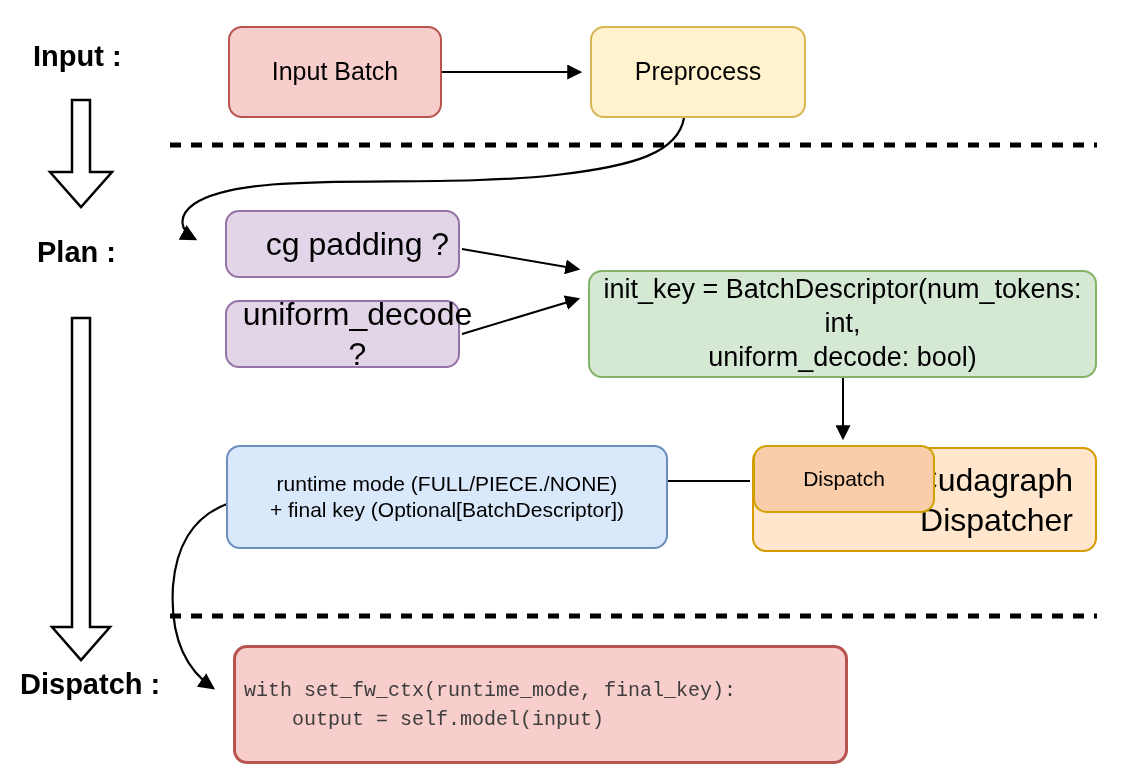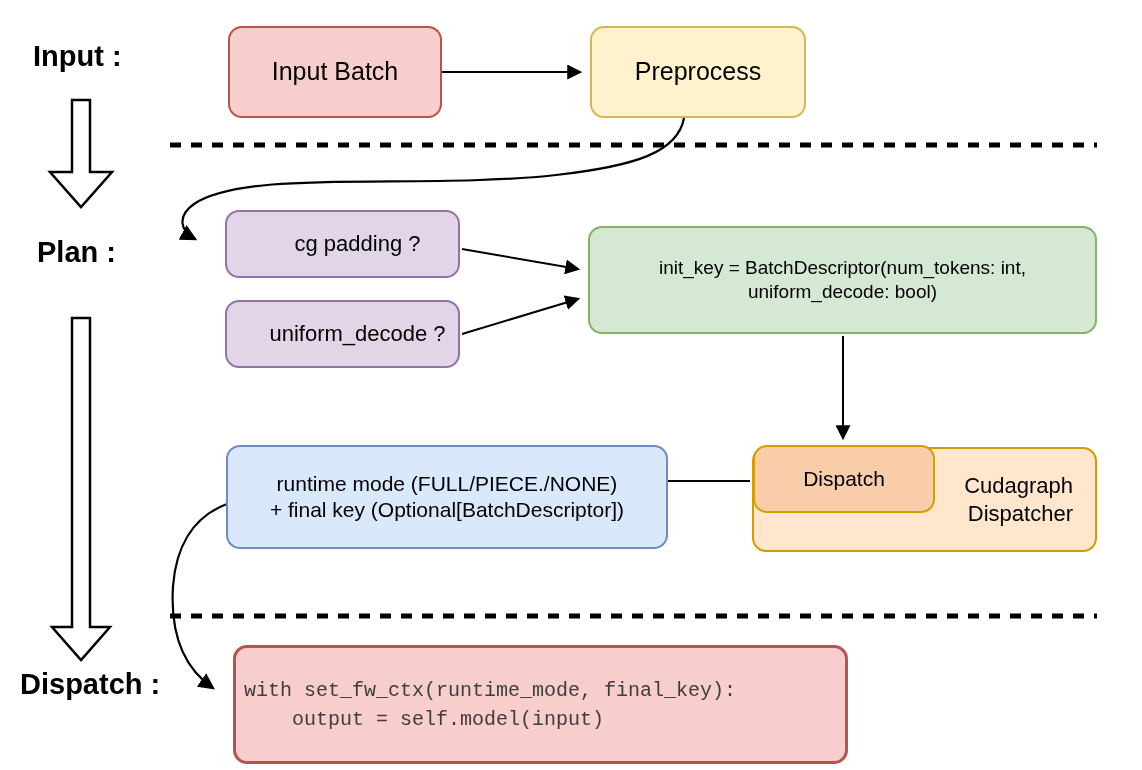--- a/index.html
+++ b/index.html
@@ -23,22 +23,22 @@
   .node.blue   {background:#DAE8FC;border-color:#6C8EBF;}
   .node.orange-outer{background:#FFE6CC;border-color:#D79B00;}
   .node.orange-inner{background:#F9CDA9;border-color:#D0A102;}
   .node.code{
     background:#F8CECC;border:3px solid #B85450;
     align-items:flex-start;text-align:left;
     font-family:"Liberation Mono", monospace;color:#3d3d3d;
     padding-left:8px;
   }
   .fs25{font-size:25px;}
-  .fs24{font-size:22px;padding-left:30px;}
-  .fs22{font-size:19px;}
+  .fs24{font-size:32px;padding-left:30px;}
+  .fs22{font-size:27px;margin-top:44px;}
   .fs21{font-size:21px;}
   .fs20{font-size:20px;line-height:1.45;}
   .pre{white-space:pre;}
 </style>
 </head>
 <body>
 
 <div class="canvas">
 
   <svg class="layer" viewBox="0 0 1142 770" xmlns="http://www.w3.org/2000/svg">

